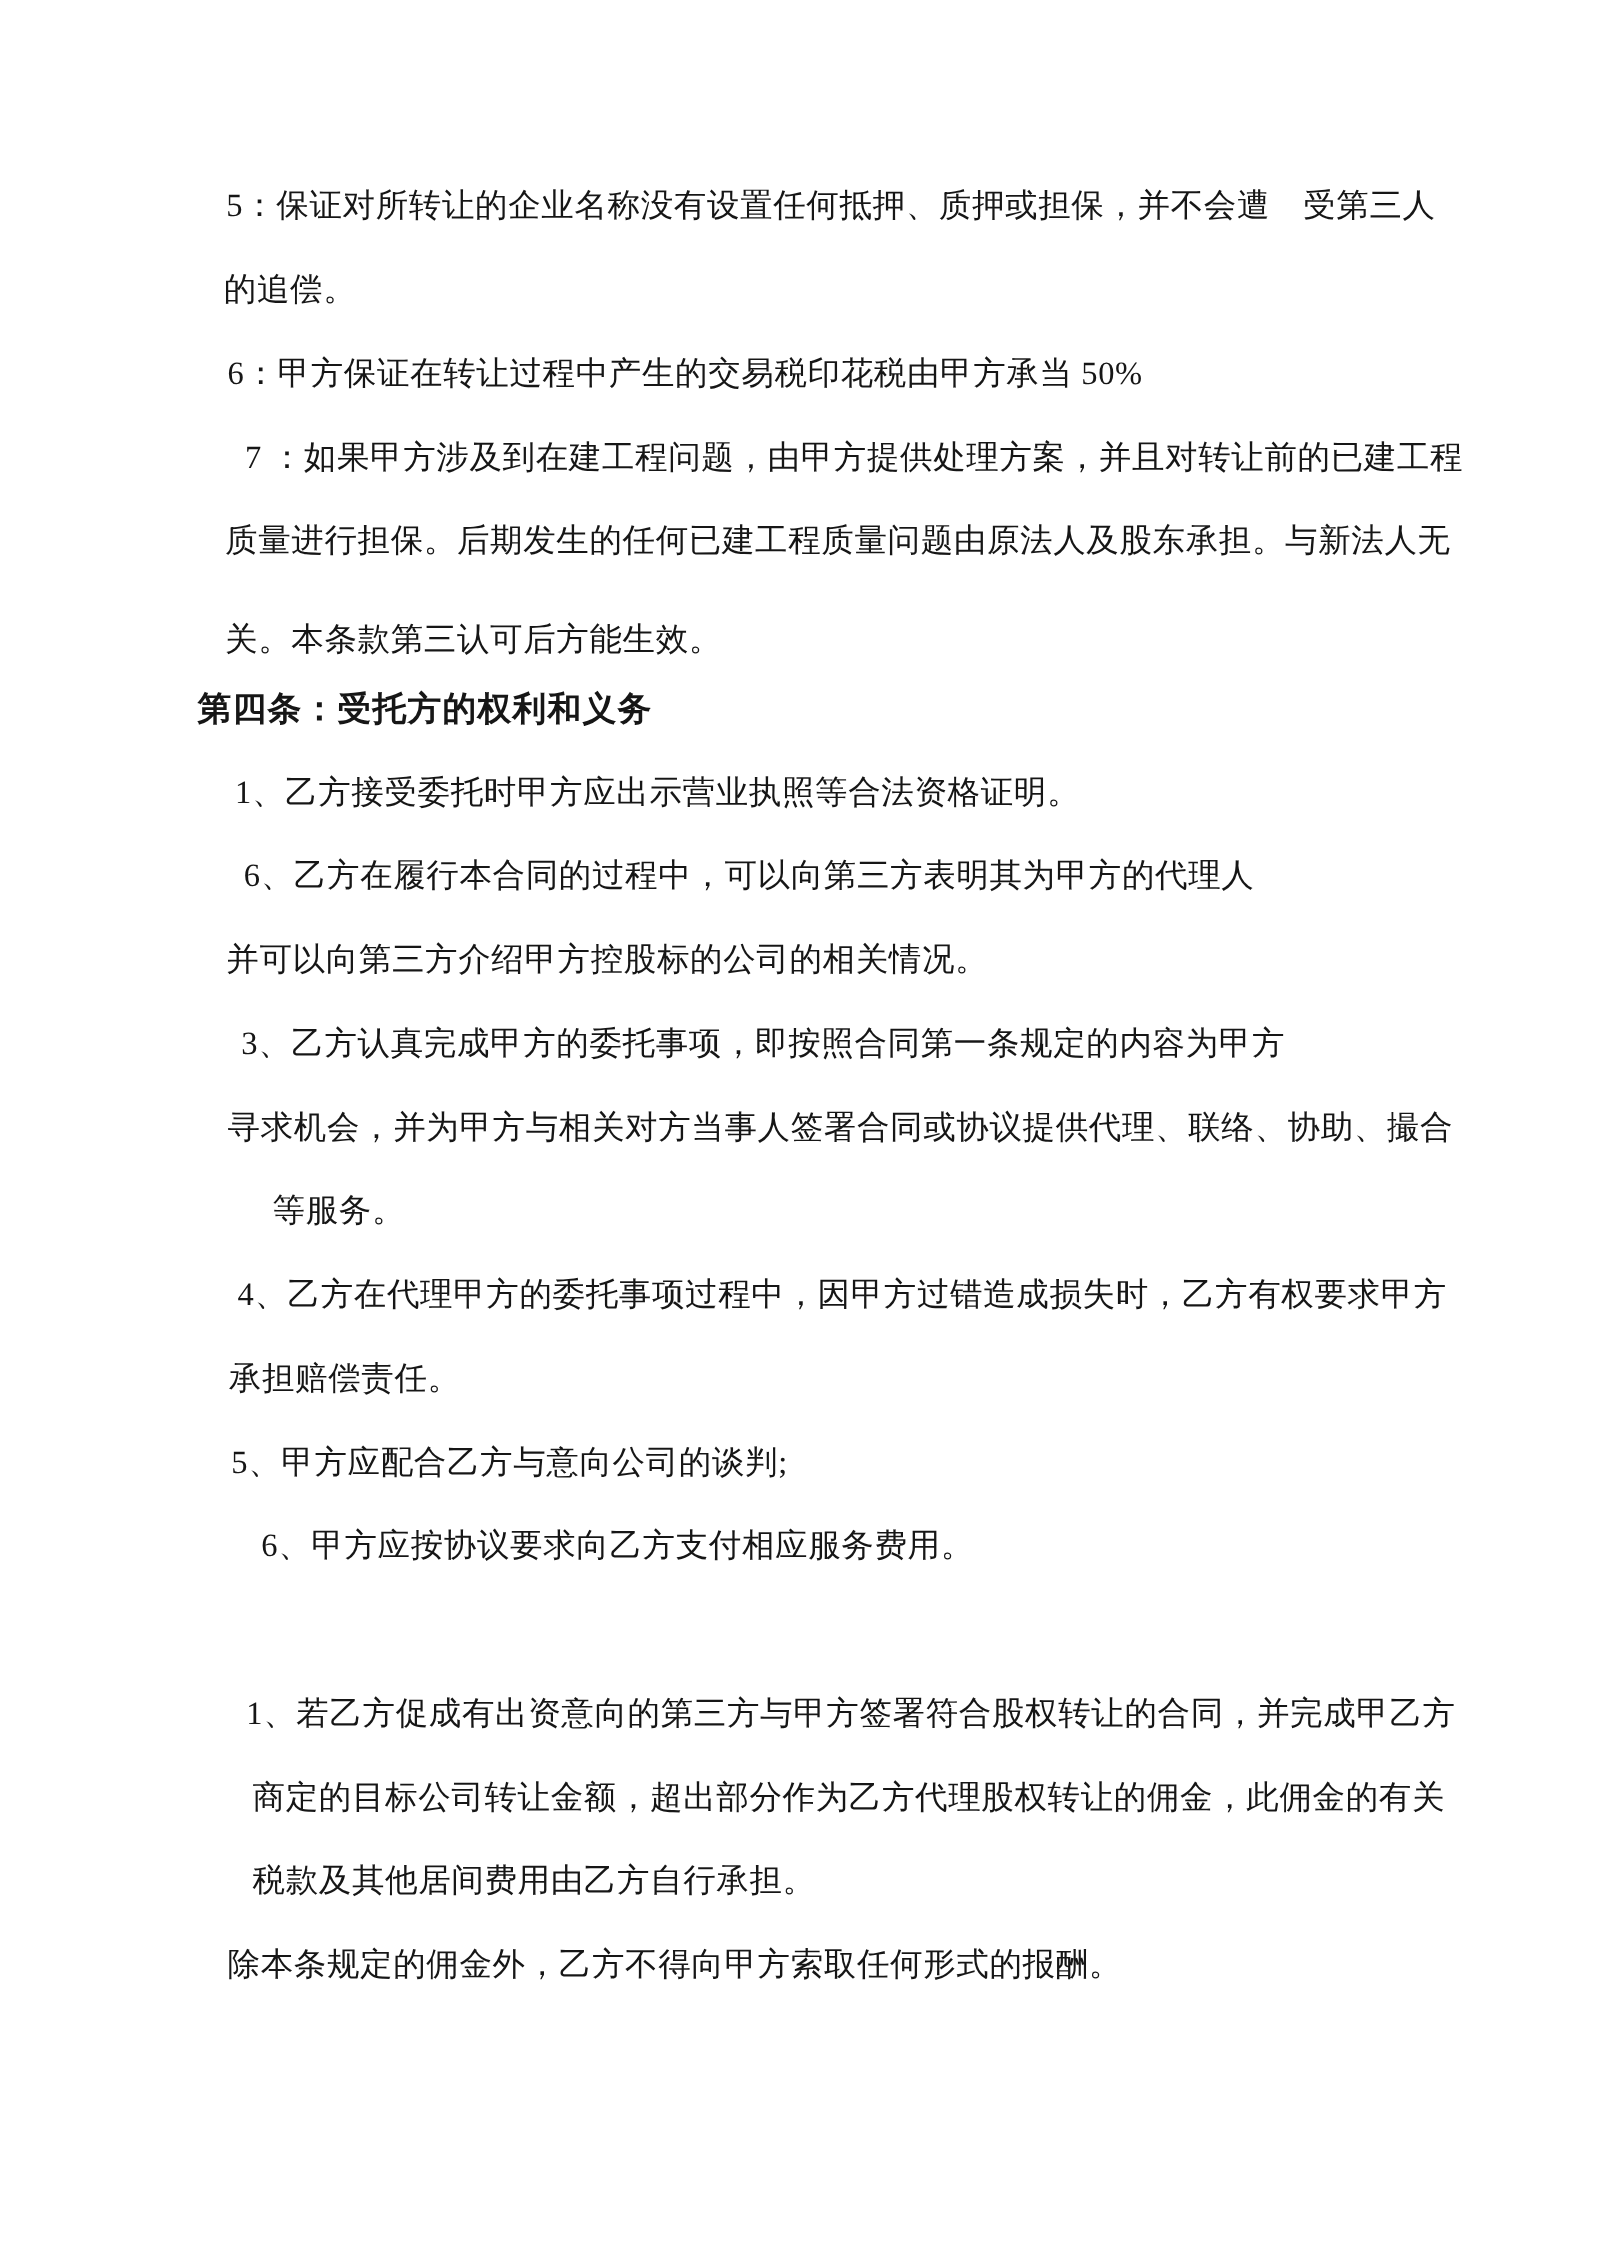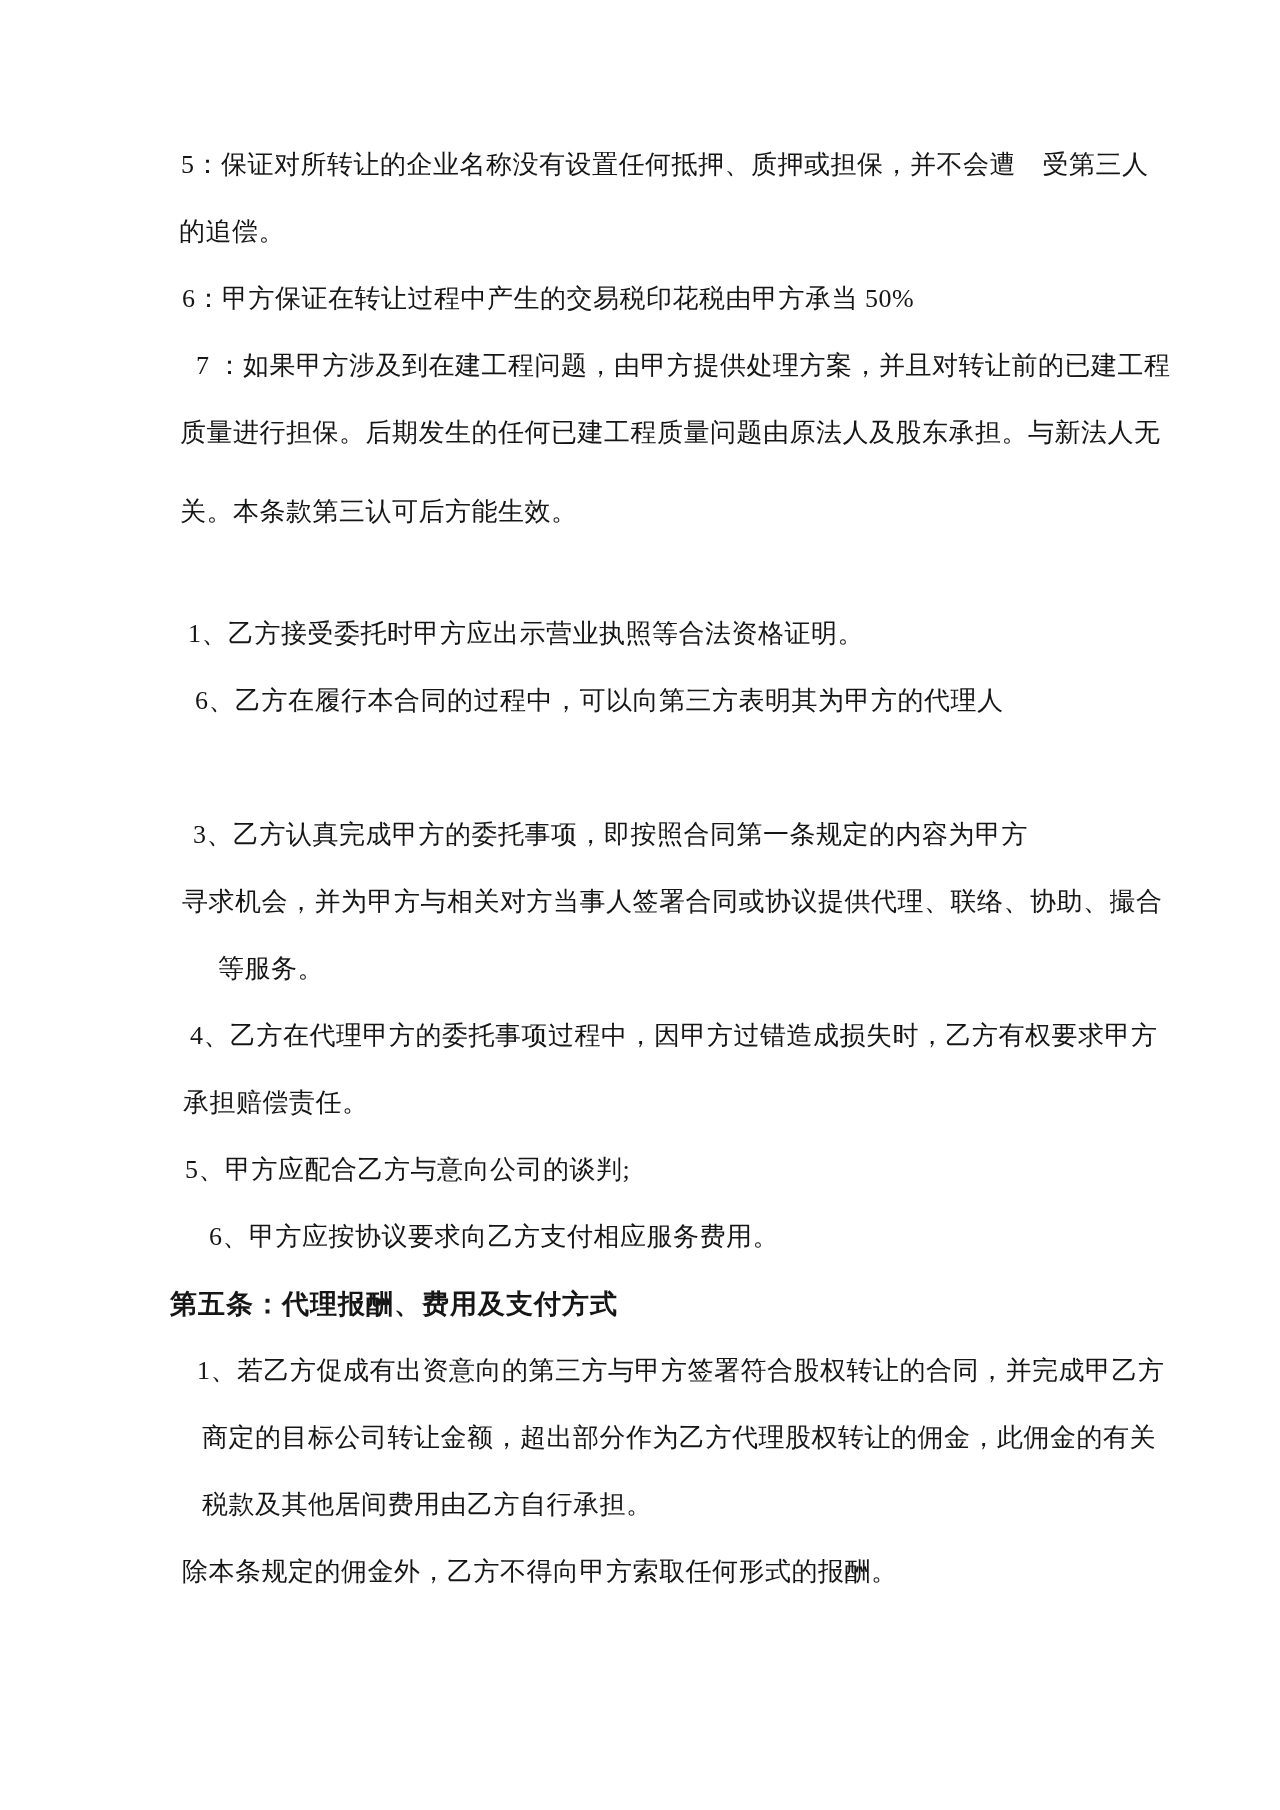--- a/index.html
+++ b/index.html
@@ -29,27 +29,28 @@
 </head>
 <body>
 
 <div class="page">
   <div class="ln" style="top:148px;left:181px;">5：保证对所转让的企业名称没有设置任何抵押、质押或担保，并不会遭　受第三人</div>
   <div class="ln" style="top:215px;left:179px;">的追偿。</div>
   <div class="ln" style="top:282px;left:182px;">6：甲方保证在转让过程中产生的交易税印花税由甲方承当 50%</div>
   <div class="ln" style="top:349px;left:180px;margin-left:16px;">7 ：如果甲方涉及到在建工程问题，由甲方提供处理方案，并且对转让前的已建工程</div>
   <div class="ln" style="top:416px;left:180px;">质量进行担保。后期发生的任何已建工程质量问题由原法人及股东承担。与新法人无</div>
   <div class="ln" style="top:495px;left:180px;">关。本条款第三认可后方能生效。</div>
+  <div class="ln hd" style="top:550px;left:158px;">第四条：受托方的权利和义务</div>
   <div class="ln" style="top:617px;left:188px;">1、乙方接受委托时甲方应出示营业执照等合法资格证明。</div>
   <div class="ln" style="top:684px;left:195px;">6、乙方在履行本合同的过程中，可以向第三方表明其为甲方的代理人</div>
+  <div class="ln" style="top:751px;left:181px;">并可以向第三方介绍甲方控股标的公司的相关情况。</div>
   <div class="ln" style="top:818px;left:193px;">3、乙方认真完成甲方的委托事项，即按照合同第一条规定的内容为甲方</div>
   <div class="ln" style="top:885px;left:182px;">寻求机会，并为甲方与相关对方当事人签署合同或协议提供代理、联络、协助、撮合</div>
   <div class="ln" style="top:952px;left:218px;">等服务。</div>
   <div class="ln" style="top:1019px;left:190px;">4、乙方在代理甲方的委托事项过程中，因甲方过错造成损失时，乙方有权要求甲方</div>
   <div class="ln" style="top:1086px;left:183px;">承担赔偿责任。</div>
   <div class="ln" style="top:1153px;left:185px;">5、甲方应配合乙方与意向公司的谈判;</div>
   <div class="ln" style="top:1220px;left:185px;margin-left:24px;">6、甲方应按协议要求向乙方支付相应服务费用。</div>
-  <div class="ln hd" style="top:1287px;left:170px;">第五条：代理报酬、费用及支付方式</div>
   <div class="ln" style="top:1354px;left:197px;">1、若乙方促成有出资意向的第三方与甲方签署符合股权转让的合同，并完成甲乙方</div>
   <div class="ln" style="top:1421px;left:202px;">商定的目标公司转让金额，超出部分作为乙方代理股权转让的佣金，此佣金的有关</div>
   <div class="ln" style="top:1488px;left:202px;">税款及其他居间费用由乙方自行承担。</div>
   <div class="ln" style="top:1555px;left:182px;">除本条规定的佣金外，乙方不得向甲方索取任何形式的报酬。</div>
 </div>
 
 </body></html>

